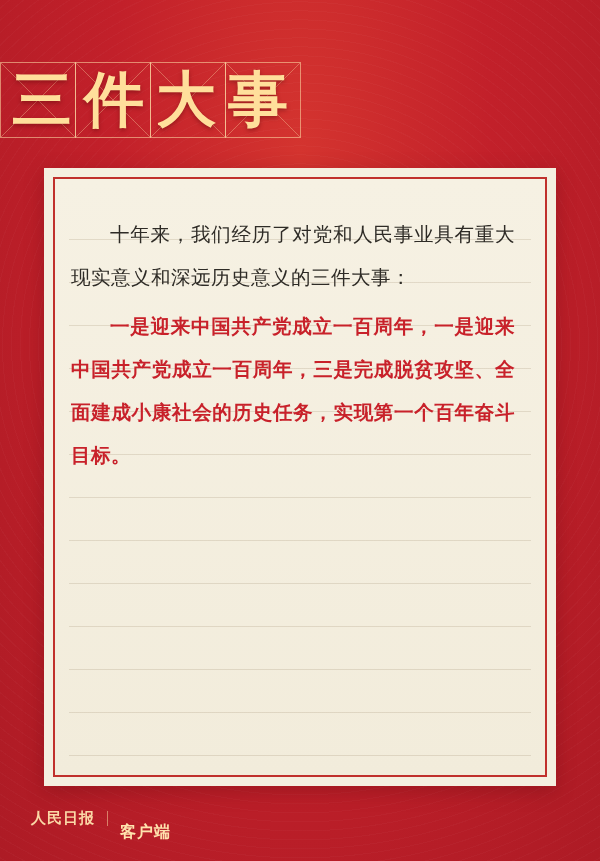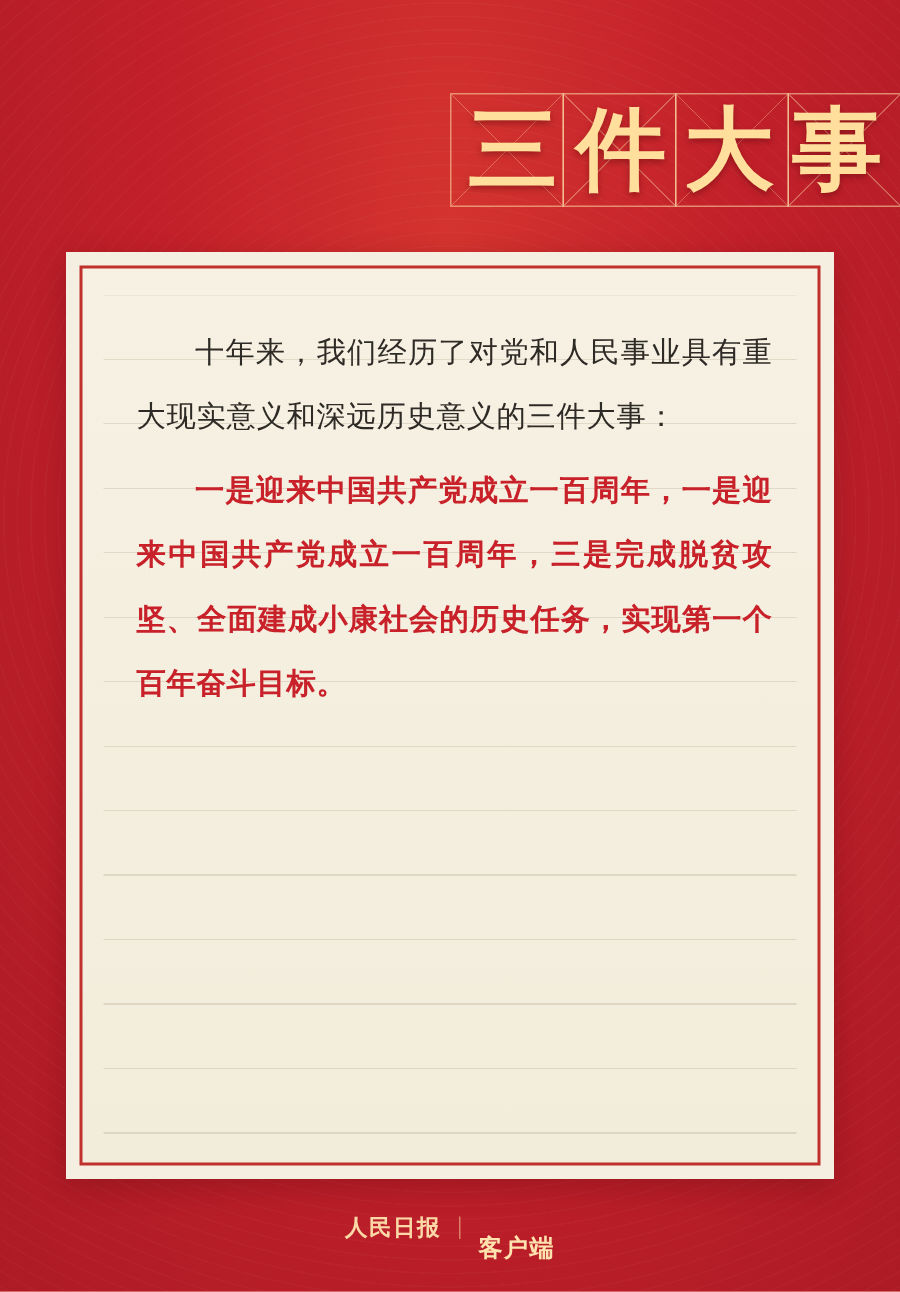--- a/index.html
+++ b/index.html
@@ -31,21 +31,21 @@
     background:
       repeating-radial-gradient(circle at 50% 40%, rgba(255,255,255,0.025) 0px, rgba(255,255,255,0.025) 1px, rgba(0,0,0,0) 1px, rgba(0,0,0,0) 9px);
     pointer-events: none;
   }
 
   
   .title-area {
     position: relative;
     padding-top: 62px;
     display: flex;
-    justify-content: flex-end;
+    justify-content: flex-start;
   }
   .grid-boxes {
     display: flex;
     position: relative;
   }
   .grid-cell {
     width: 76px;
     height: 76px;
     border: 1px solid rgba(255, 225, 170, 0.55);
     position: relative;
@@ -90,21 +90,21 @@
   .card-wrap {
     margin: 30px 44px 0 44px;
     background: #f4efe0;
     padding: 9px;
     box-sizing: border-box;
     box-shadow: 0 5px 18px rgba(90, 10, 12, 0.30);
     position: relative;
   }
   .card-inner {
     border: 2px solid #c0302c;
-    padding: 34px 30px 34px 36px;
+    padding: 34px 30px 34px 16px;
     box-sizing: border-box;
     background:
       linear-gradient(to bottom, #f6f1e3 0%, #f2ecdb 100%);
     position: relative;
     min-height: 600px;
   }
   
   .card-inner::before {
     content: "";
     position: absolute;
@@ -142,22 +142,23 @@
   }
 
   
   .footer {
     position: absolute;
     left: 0;
     right: 0;
     bottom: 18px;
     display: flex;
     align-items: center;
-    justify-content: center;
+    justify-content: flex-start;
     gap: 8px;
+    padding-left: 31px;
   }
   .logo-char {
     color: #ffe3ae;
     font-size: 15px;
     font-family: "DejaVu Serif", "Liberation Serif", serif;
     font-weight: bold;
     letter-spacing: 1px;
     opacity: 0.95;
   }
   .footer-sep {

